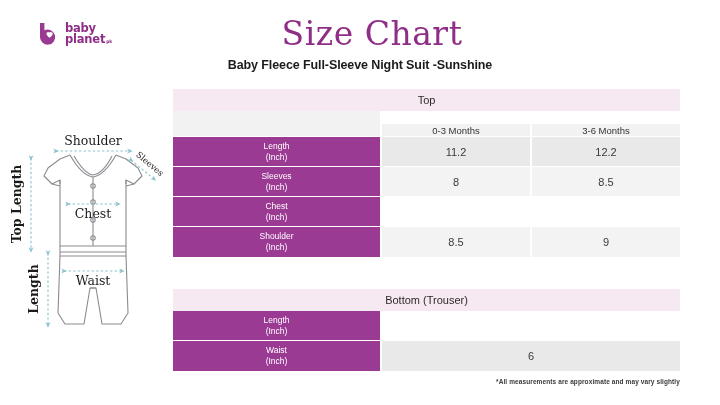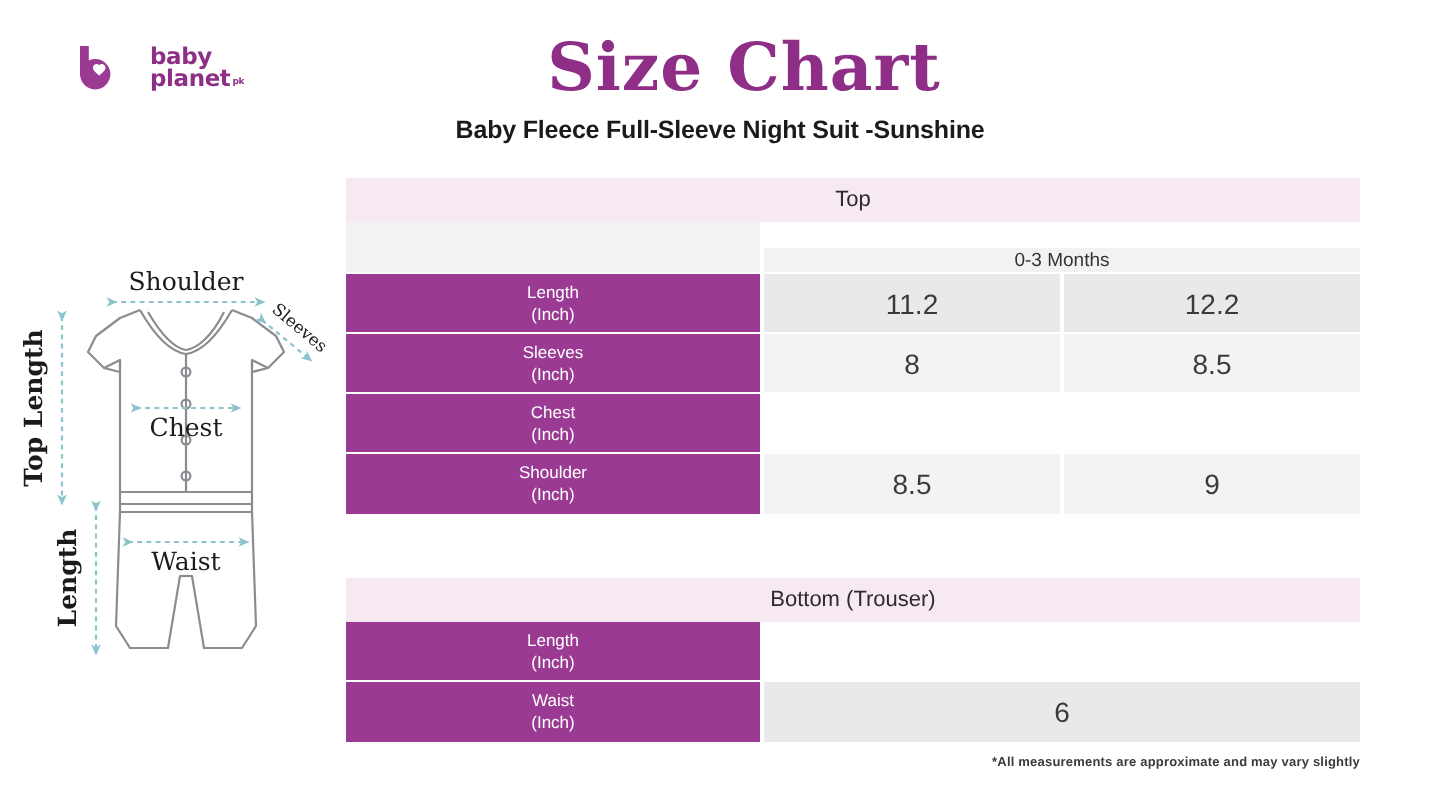--- a/index.html
+++ b/index.html
@@ -4,36 +4,36 @@
 <style>
   html,body{margin:0;padding:0;}
   body{
     width:720px;height:405px;
     background:#ffffff;
     font-family:"Liberation Sans", sans-serif;
     overflow:hidden;
     position:relative;
   }
   
-  #logo{position:absolute;left:38px;top:22px;display:flex;align-items:center;gap:15px;}
+  #logo{position:absolute;left:38px;top:22px;display:flex;align-items:center;gap:5px;}
   #logo .mark{width:22px;height:24px;position:relative;}
   #logo .mark svg{display:block;}
   #logo .wordmark{display:flex;flex-direction:column;line-height:1.0;}
   #logo .wordmark .l1,#logo .wordmark .l2{
     color:#8f2e86;font-size:11.5px;font-weight:700;letter-spacing:-0.2px;
     font-family:"DejaVu Sans", sans-serif;
   }
   #logo .wordmark .l2{display:flex;align-items:flex-end;}
   #logo .wordmark .sub{font-size:4.5px;font-weight:700;margin-left:1px;margin-bottom:1px;}
 
   
   #title{
     position:absolute;left:0;right:0;top:14px;text-align:center;
     font-family:"DejaVu Serif", serif;
-    font-weight:700;font-size:33px;color:#8f2e86;letter-spacing:0.5px;padding-left:24px;
+    font-weight:400;font-size:33px;color:#8f2e86;letter-spacing:0.5px;padding-left:24px;
   }
   #subtitle{
     position:absolute;left:0;right:0;top:58px;text-align:center;
     font-size:12.5px;font-weight:700;color:#1b1b1b;letter-spacing:-0.1px;
   }
 
   
   #illus{position:absolute;left:8px;top:128px;width:168px;height:252px;}
   #illus svg{display:block;}
 
@@ -48,21 +48,21 @@
   .row{display:flex;height:30px;}
   .row.colhead{height:26px;}
   .cell-label{
     width:207px;display:flex;flex-direction:column;align-items:center;justify-content:center;
     color:#ffffff;font-size:8.5px;line-height:1.25;text-align:center;
     background:#9b3a93;border-bottom:1px solid #ffffff;
   }
   .cell-label.empty{background:#f2f2f2;color:transparent;border-bottom:1px solid #ffffff;}
   .cell-val{
     flex:1;display:flex;align-items:center;justify-content:center;
-    font-size:14px;color:#3a3a3a;border-bottom:1px solid #ffffff;border-left:2px solid #ffffff;
+    font-size:11px;color:#3a3a3a;border-bottom:1px solid #ffffff;border-left:2px solid #ffffff;
   }
   .shade-a .cell-val{background:#e9e9e9;}
   .shade-b .cell-val{background:#f3f3f3;}
   .row.colhead .cell-val{background:#f2f2f2;font-size:9.5px;color:#333;margin-top:13px;}
   .row.colhead .cell-label{background:#f2f2f2;}
   .row:last-child .cell-label,.row:last-child .cell-val{border-bottom:none;}
 
   
   #footnote{
     position:absolute;right:40px;top:378px;
@@ -145,20 +145,21 @@
     </g>
   </svg>
 </div>
 
 <div class="table" id="table-top">
   <div class="tbl-head">Top</div>
 
   <div class="row colhead">
     <div class="cell-label empty"></div>
     <div class="cell-val">0-3 Months</div>
+    <div class="cell-val">3-6 Months</div>
   </div>
 
   <div class="row shade-a">
     <div class="cell-label">
       <span>Length</span>
       <span>(Inch)</span>
     </div>
     <div class="cell-val">11.2</div>
     <div class="cell-val">12.2</div>
   </div>

